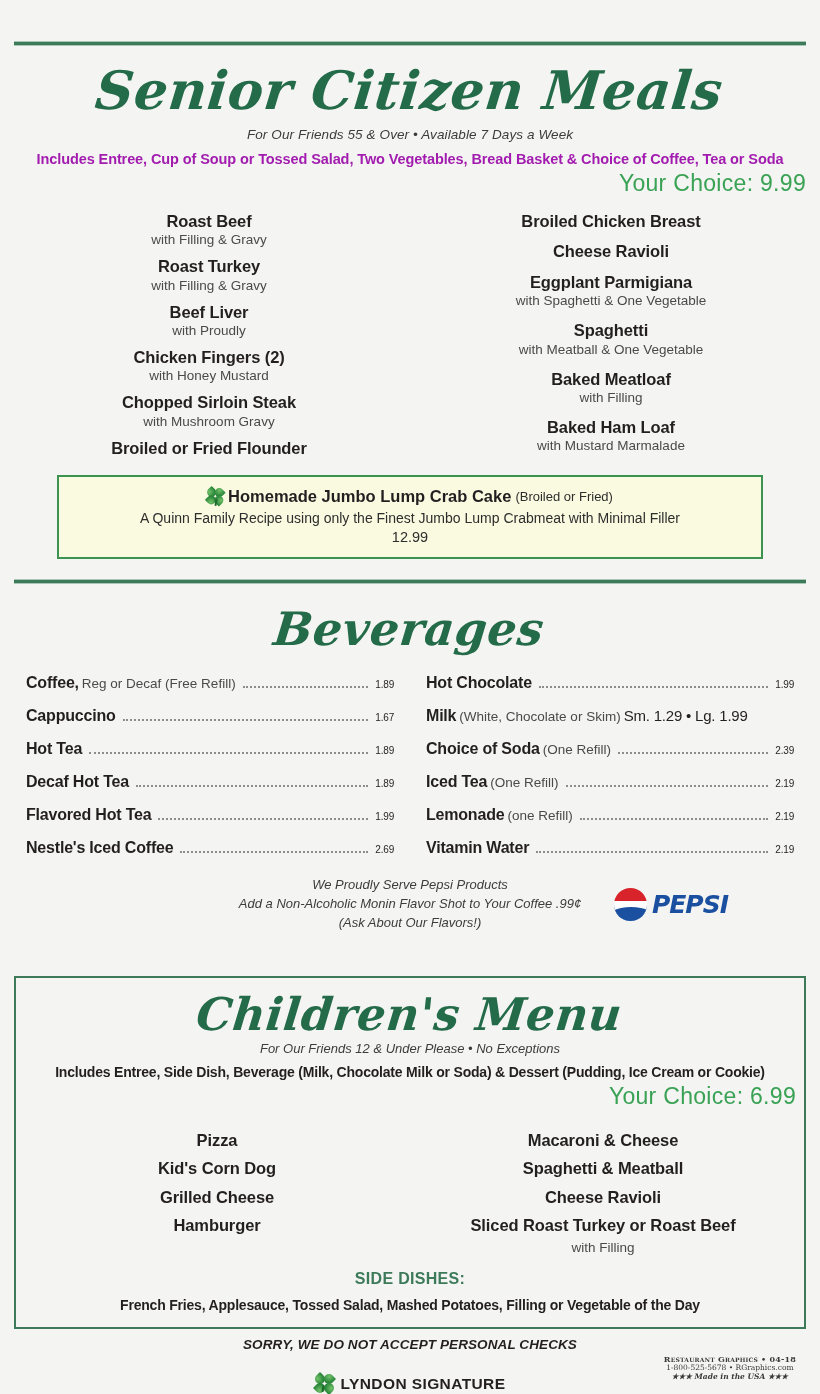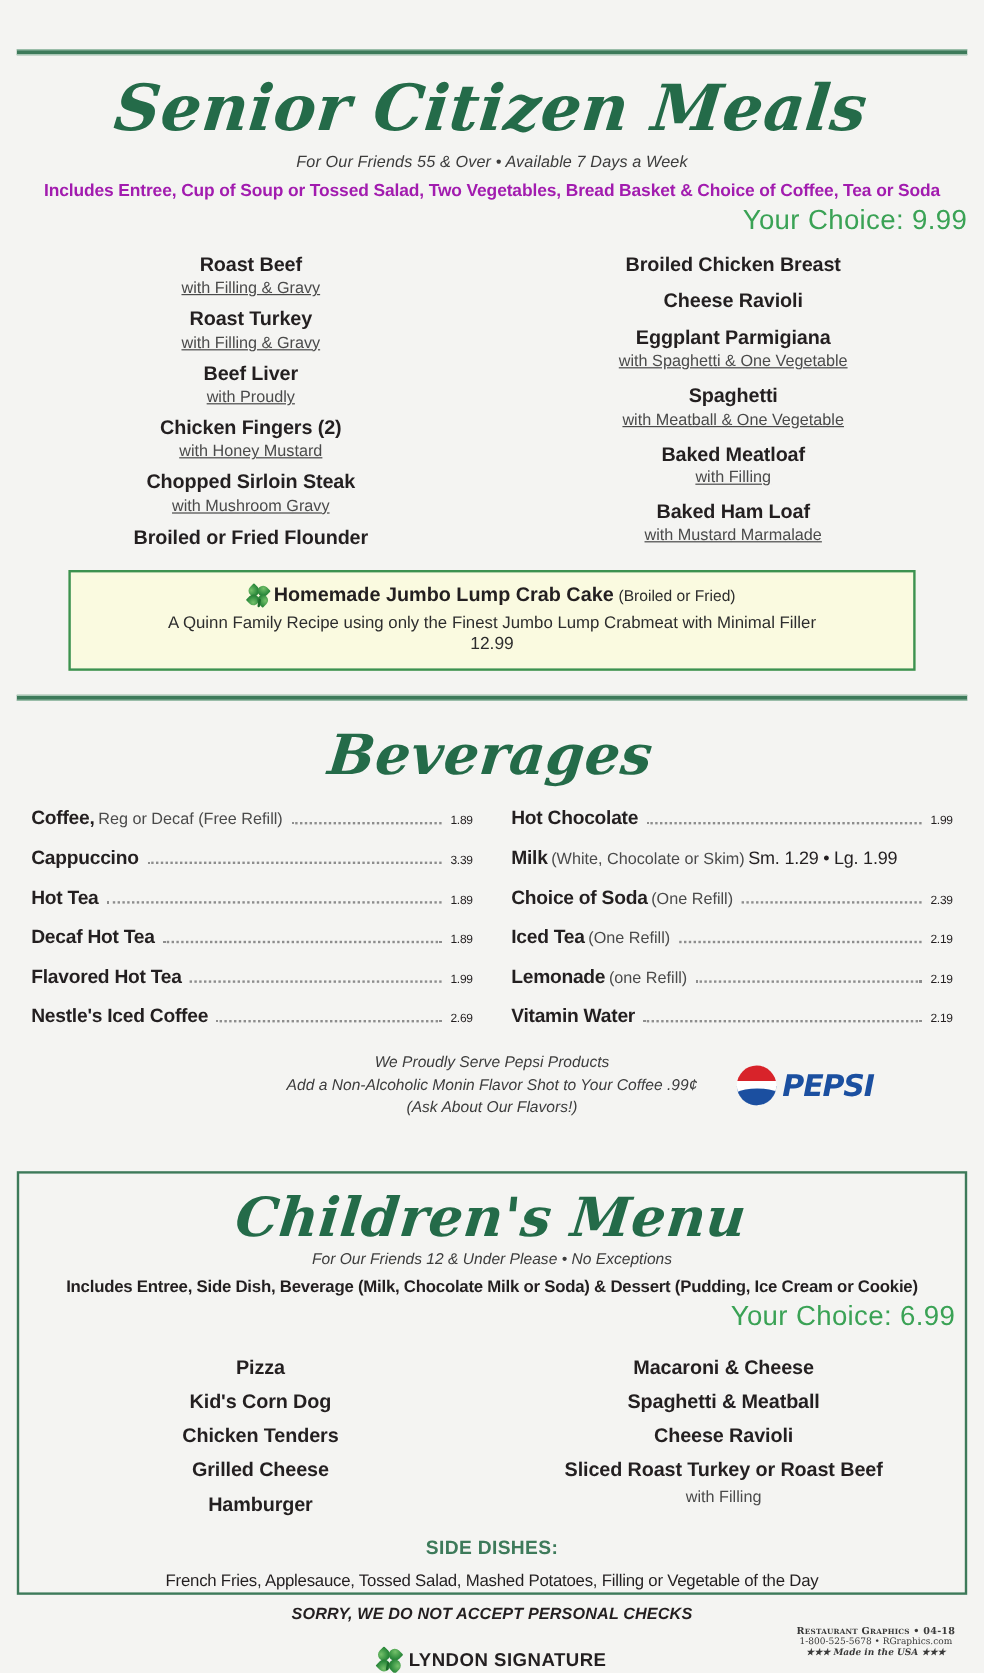--- a/index.html
+++ b/index.html
@@ -95,21 +95,20 @@
     font-weight: bold;
     color: #231f20;
     line-height: 1.24;
     letter-spacing: -.1px;
   }
   .dish-desc {
     font-size: 13.5px;
     color: #4a4a4a;
     line-height: 1.25;
     margin-top: 1px;
-    text-decoration: underline;
   }
   .col-right .dish { margin-bottom: 10px; }
 
   
   .feature-box {
     margin: 10px 43px 0 43px;
     border: 2px solid #3c9250;
     background: #fafae0;
     padding: 10px 10px 12px 10px;
     text-align: center;
@@ -317,21 +316,21 @@
     text-align: center;
     font-size: 16px;
     font-weight: bold;
     color: #3d7a5a;
     margin-top: 14px;
     letter-spacing: .3px;
   }
   .side-list {
     text-align: center;
     font-size: 14px;
-    font-weight: normal;
+    font-weight: bold;
     margin-top: 9px;
     letter-spacing: -.2px;
   }
 
   
   .footer {
     position: absolute;
     left: 14px; right: 14px;
     top: 1296px;
     text-align: center;
@@ -475,21 +474,21 @@
       <div class="bev-col left">
         <div class="bev-row">
           <span class="bev-name">Coffee,</span>
           <span class="bev-note">Reg or Decaf (Free Refill)</span>
           <span class="dots"></span>
           <span class="bev-price">1.89</span>
         </div>
         <div class="bev-row">
           <span class="bev-name">Cappuccino</span>
           <span class="dots"></span>
-          <span class="bev-price">3.39</span>
+          <span class="bev-price">1.67</span>
         </div>
         <div class="bev-row">
           <span class="bev-name">Hot Tea</span>
           <span class="dots"></span>
           <span class="bev-price">1.89</span>
         </div>
         <div class="bev-row">
           <span class="bev-name">Decaf Hot Tea</span>
           <span class="dots"></span>
           <span class="bev-price">1.89</span>
@@ -560,21 +559,20 @@
     <div class="kids-includes">Includes Entree, Side Dish, Beverage (Milk, Chocolate Milk or Soda) &amp; Dessert (Pudding, Ice Cream or Cookie)</div>
     <div class="your-choice">
       <span>Your Choice:</span>
       <span>6.99</span>
     </div>
 
     <div class="kids-cols">
       <div class="kids-col">
         <div class="kids-item">Pizza</div>
         <div class="kids-item">Kid's Corn Dog</div>
-        <div class="kids-item">Chicken Tenders</div>
         <div class="kids-item">Grilled Cheese</div>
         <div class="kids-item">Hamburger</div>
       </div>
       <div class="kids-col">
         <div class="kids-item">Macaroni &amp; Cheese</div>
         <div class="kids-item">Spaghetti &amp; Meatball</div>
         <div class="kids-item">Cheese Ravioli</div>
         <div class="kids-item">Sliced Roast Turkey or Roast Beef</div>
         <div class="kids-item-desc">with Filling</div>
       </div>

